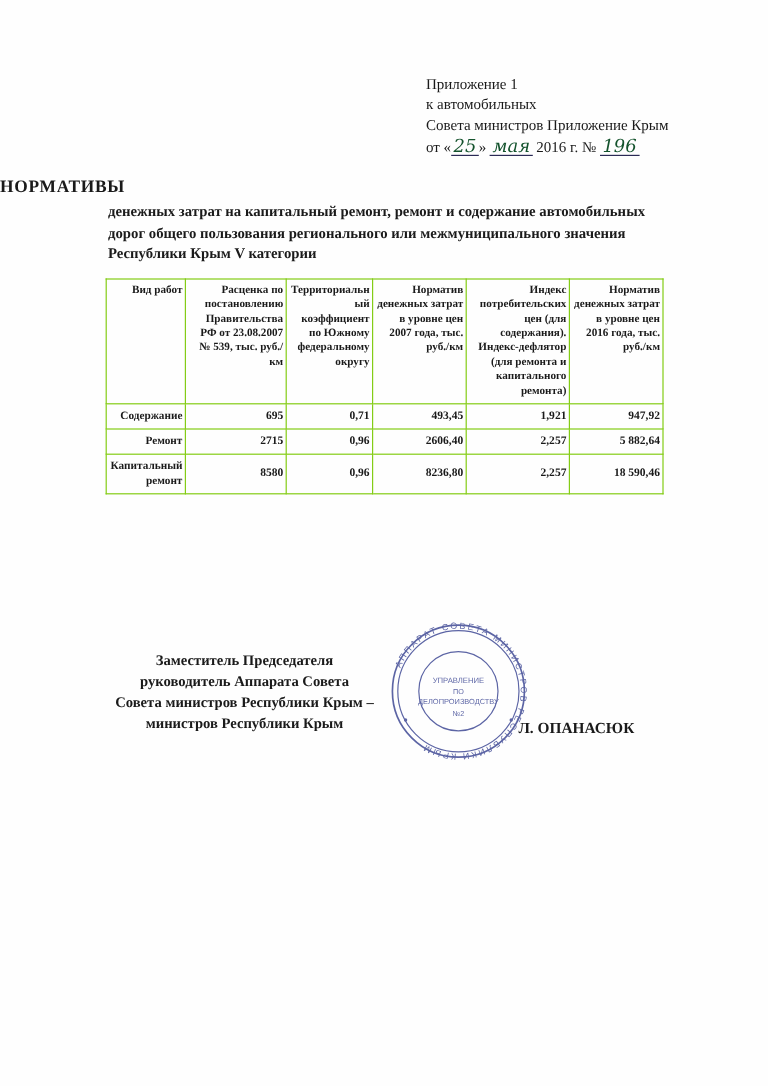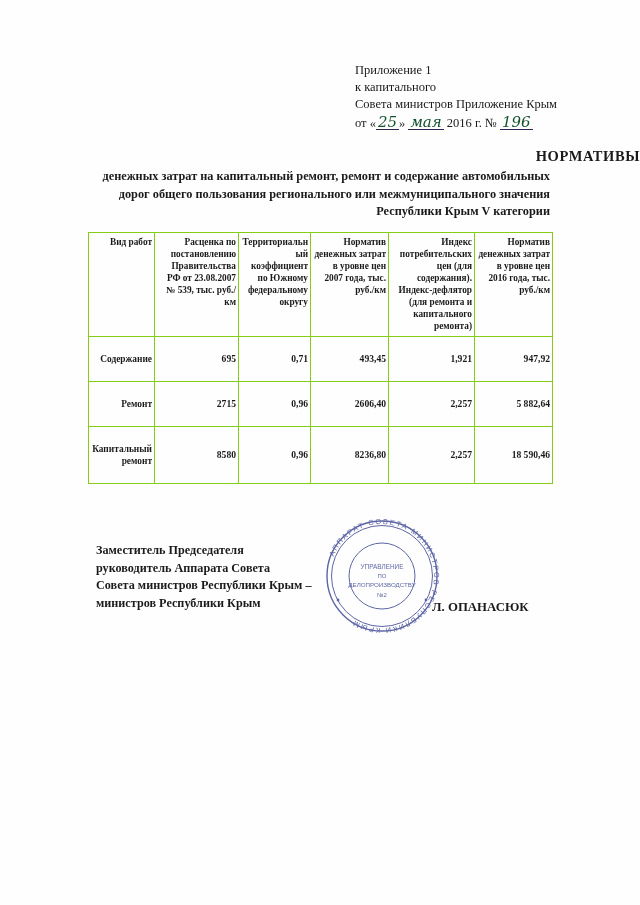--- a/index.html
+++ b/index.html
@@ -56,30 +56,30 @@
     position: absolute;
     left: 0; right: 0; bottom: 1px;
     border-bottom: 1px solid #2a2a55;
   }
 
   
   .title {
     position: absolute;
     left: 0; top: 148px;
     width: 640px;
-    text-align: right;
+    text-align: left;
     font-size: 14.5px;
     font-weight: bold;
     letter-spacing: 0.6px;
   }
   .subtitle {
     position: absolute;
     left: 90px; top: 168px;
     width: 460px;
-    text-align: right;
+    text-align: left;
     font-size: 12.3px;
     font-weight: bold;
     line-height: 17.5px;
   }
 
   
   .tbl-wrap {
     position: absolute;
     left: 88px;
     top: 232px;
@@ -98,21 +98,21 @@
     vertical-align: top;
     padding: 3px 2px 4px 2px;
     line-height: 12px;
     word-wrap: break-word;
     hyphens: auto;
   }
   table.norm thead td { vertical-align: top; }
   table.norm tbody td {
     vertical-align: middle;
     font-size: 9.6px;
-    padding: 16px 2px;
+    padding: 4px 2px;
   }
   table.norm tbody td.lbl {
     font-size: 9.4px;
     line-height: 12px;
   }
   col.c1 { width: 66px; }
   col.c2 { width: 84px; }
   col.c3 { width: 72px; }
   col.c4 { width: 78px; }
   col.c5 { width: 86px; }
@@ -120,21 +120,21 @@
 
   
   .sign {
     position: absolute;
     left: 96px;
     top: 542px;
     font-size: 12.2px;
     font-weight: bold;
     line-height: 17.5px;
   }
-  .sign div { white-space: nowrap; }
+  .sign div { white-space: nowrap; text-align: center; }
   .signer {
     position: absolute;
     left: 432px;
     top: 600px;
     font-size: 12.8px;
     font-weight: bold;
     white-space: nowrap;
   }
 
   
@@ -149,21 +149,21 @@
   }
   .stamp svg { display: block; }
 </style>
 </head>
 <body>
 
 <div class="page">
 
   <div class="header">
     <div>Приложение 1</div>
-    <div>к капитального</div>
+    <div>к автомобильных</div>
     <div>Совета министров Приложение Крым</div>
   </div>
 
   <div class="date-line">
     <span>от «</span><span class="hand underline">25</span><span>»</span>
     <span class="hand underline">мая</span><span> 2016 г. № </span><span class="hand underline">196</span>
   </div>
 
   <div class="title">НОРМАТИВЫ</div>
   <div class="subtitle">денежных затрат на капитальный ремонт, ремонт и содержание автомобильных дорог общего пользования регионального или межмуниципального значения  Республики Крым V категории</div>

